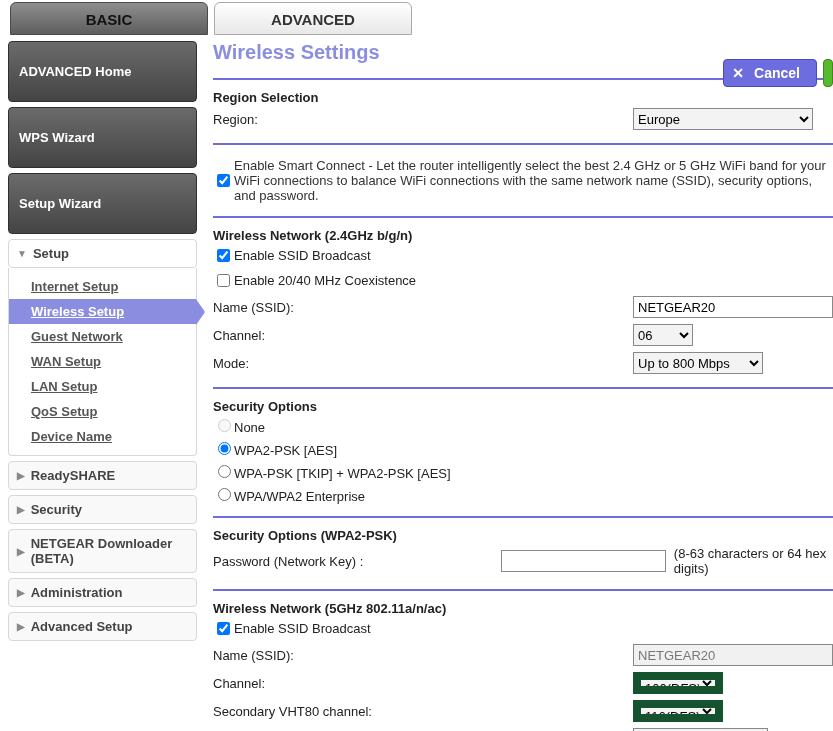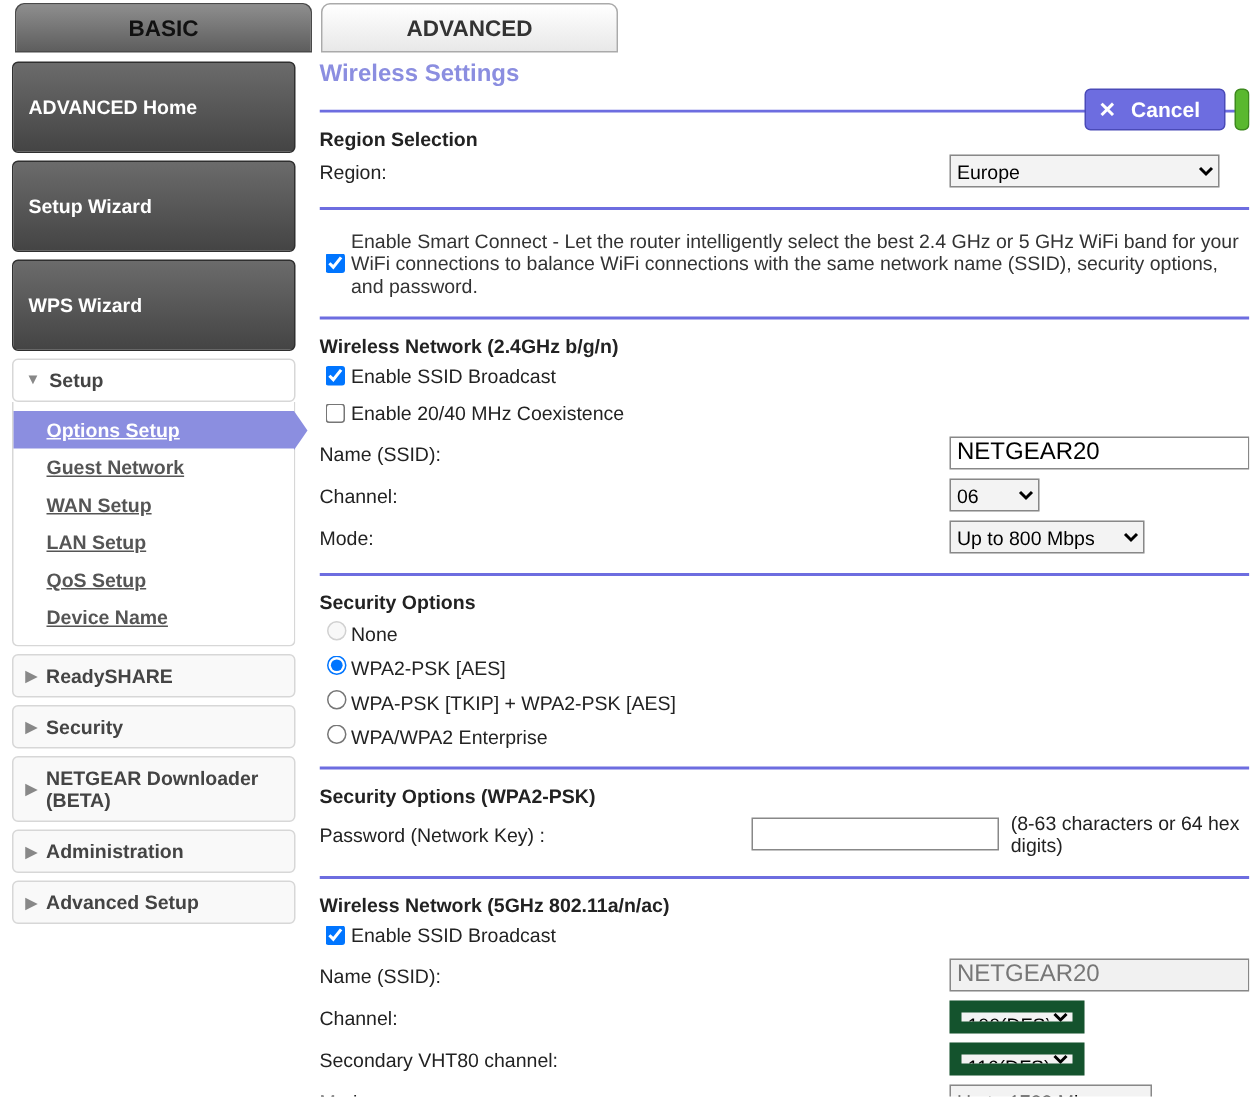--- a/index.html
+++ b/index.html
@@ -17,61 +17,62 @@
   .navbtn{background:linear-gradient(#6b6b6b,#444);color:#fff;font-weight:bold;border:1px solid #2f2f2f;border-radius:4px;padding:22px 10px;margin-bottom:5px;cursor:pointer}
   .sect{background:#f9f9f9;border:1px solid #d7d7d7;border-radius:4px;padding:6px 8px;margin-bottom:5px;font-weight:bold;cursor:pointer;display:flex;align-items:center;color:#444}
   .sect .arr{margin-right:6px;font-size:10px;color:#888}
   .sect.open{background:#fff}
   .sub{background:#fff;border:1px solid #d7d7d7;border-top:none;border-radius:0 0 4px 4px;margin:-5px 0 5px 0;padding:6px 0}
   .sub a{display:block;padding:5px 0 5px 22px;text-decoration:underline;font-weight:bold;color:#555;cursor:pointer;position:relative}
   .sub a.active{background:#8b8ee0;color:#fff}
   .sub a.active:after{content:"";position:absolute;right:-9px;top:0;width:0;height:0;border-top:13px solid transparent;border-bottom:13px solid transparent;border-left:9px solid #8b8ee0}
   
   .content{flex:1;padding:0 0 0 8px;position:relative}
-  .title{color:#8b8ee0;font-weight:bold;font-size:16px;padding:6px 0 14px 0}
+  .title{color:#8b8ee0;font-weight:bold;font-size:20px;padding:6px 0 14px 0}
   .cancelbar{position:absolute;right:0;top:24px;display:flex;gap:6px}
   .btn-cancel{background:#6d6de0;color:#fff;font-weight:bold;border:1px solid #4a4ab8;border-radius:4px;padding:4px 16px 4px 8px;display:inline-flex;align-items:center;gap:10px;cursor:pointer;font-size:14px}
   .btn-cancel .x{font-weight:bold;font-size:14px}
   .btn-apply{background:#5ab82f;border:1px solid #3e8a1f;border-radius:4px;width:10px;height:28px;cursor:pointer}
   .hr{height:2px;background:#6d6de0;margin:0 0 10px 0}
   .row{display:flex;align-items:center;padding:3px 0}
   .row label.lab{width:420px}
   .sub-hr{height:2px;background:#6d6de0;margin:10px 0}
   .scrollarea{height:688px;overflow:hidden}
   .inner{padding-right:0}
-  input[type=text],input[type=password]{border:1px solid #888;padding:2px 4px;height:22px;font-size:16px}
+  input[type=text],input[type=password]{border:1px solid #888;padding:2px 4px;height:22px;font-size:13px}
   select{border:1px solid #888;height:22px;font-size:13px;background:#f3f3f3}
   .sel-blue{border:8px solid #14532d}
   .cb{vertical-align:middle;margin-right:4px}
   .radio-row{padding:2px 0}
   .section-head{font-weight:bold;margin-top:4px}
   .note{color:#333}
   .muted-inp{background:#f1f1f1;color:#777}
 </style>
 </head>
 <body>
 <div class="wrap">
 
 <div class="tabs">
   <div class="tab tab-basic">BASIC</div>
   <div class="tab tab-adv">ADVANCED</div>
 </div>
 
 <div class="body">
   <div class="sidebar">
     <div class="navbtn">ADVANCED Home</div>
+    <div class="navbtn">WPS Wizard</div>
     <div class="navbtn">Setup Wizard</div>
-    <div class="navbtn">WPS Wizard</div>
 
     <div class="sect open">
           <span class="arr">▼</span>
           <span>Setup</span>
         </div>
     <div class="sub">
-      <a class="active">Options Setup</a>
+      <a>Internet Setup</a>
+      <a class="active">Wireless Setup</a>
       <a>Guest Network</a>
       <a>WAN Setup</a>
       <a>LAN Setup</a>
       <a>QoS Setup</a>
       <a>Device Name</a>
     </div>
 
     <div class="sect">
           <span class="arr">▶</span>
           <span>ReadySHARE</span>

